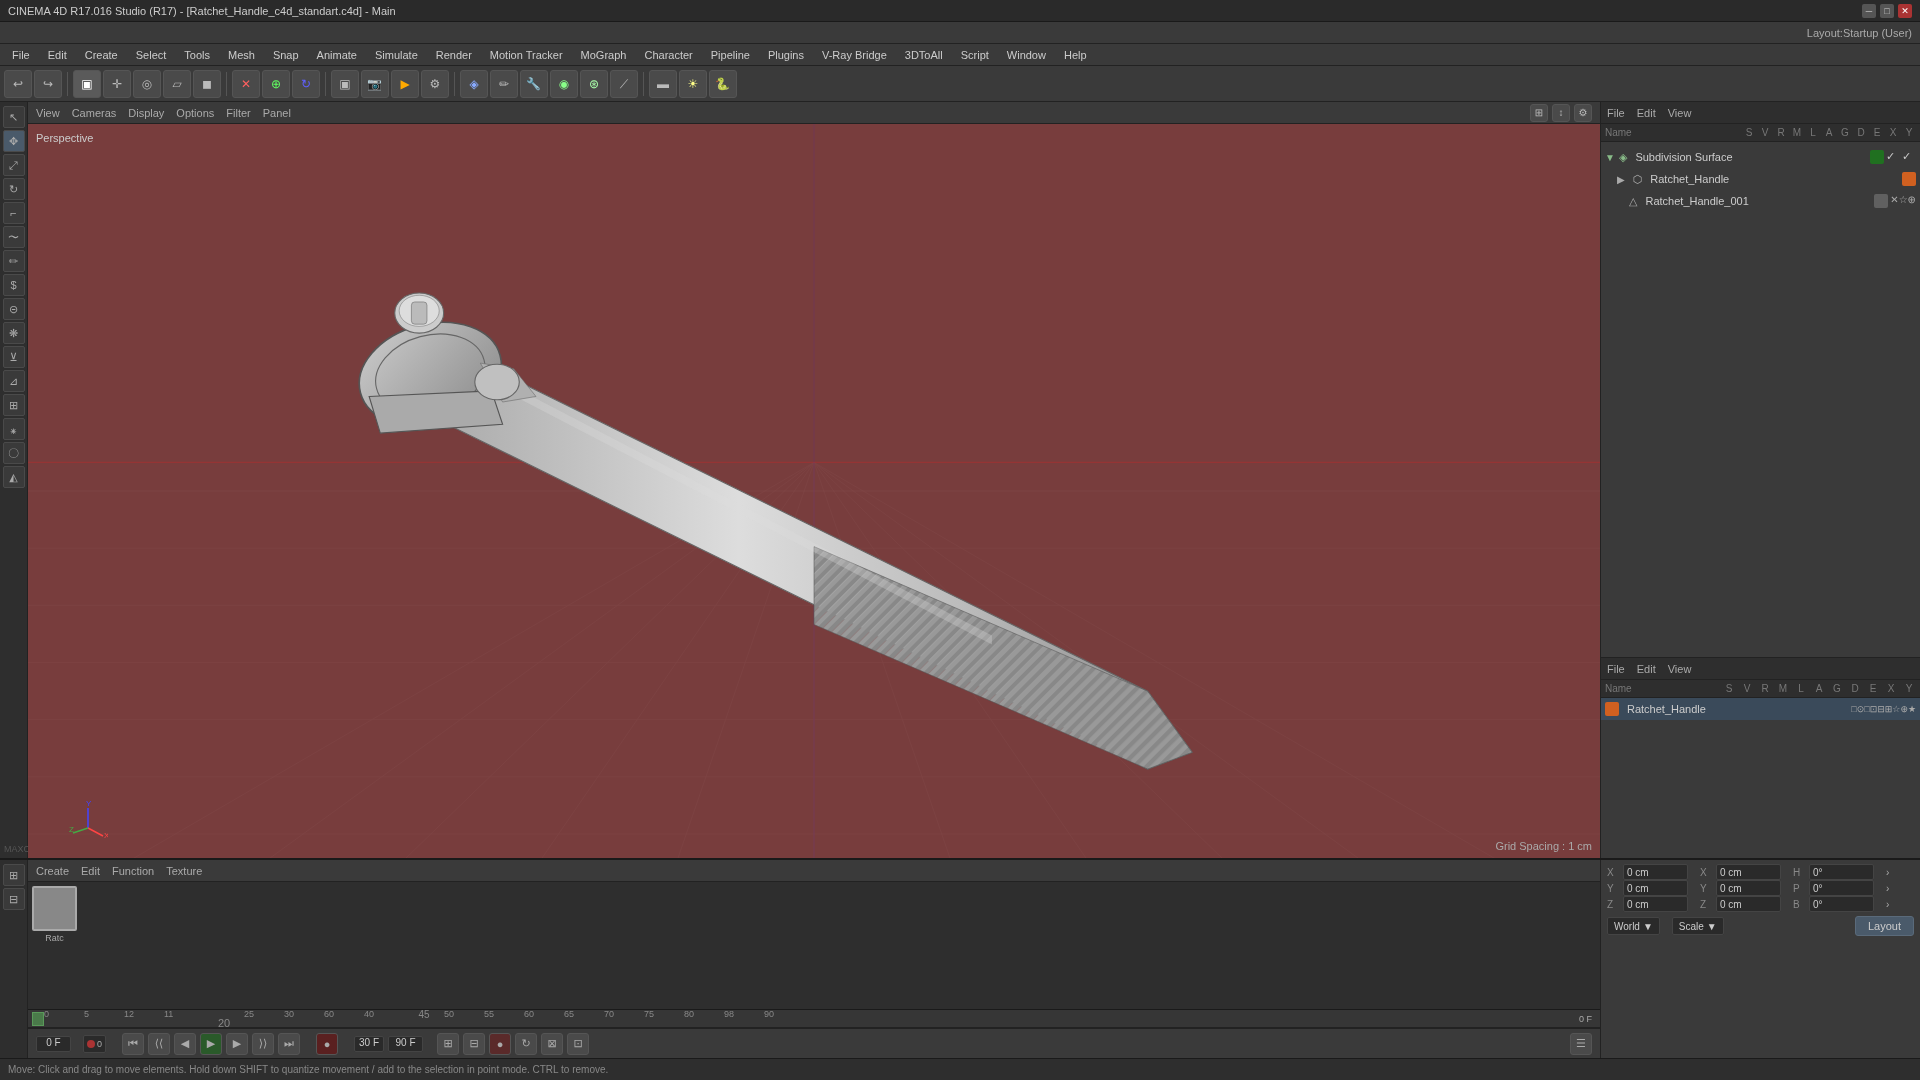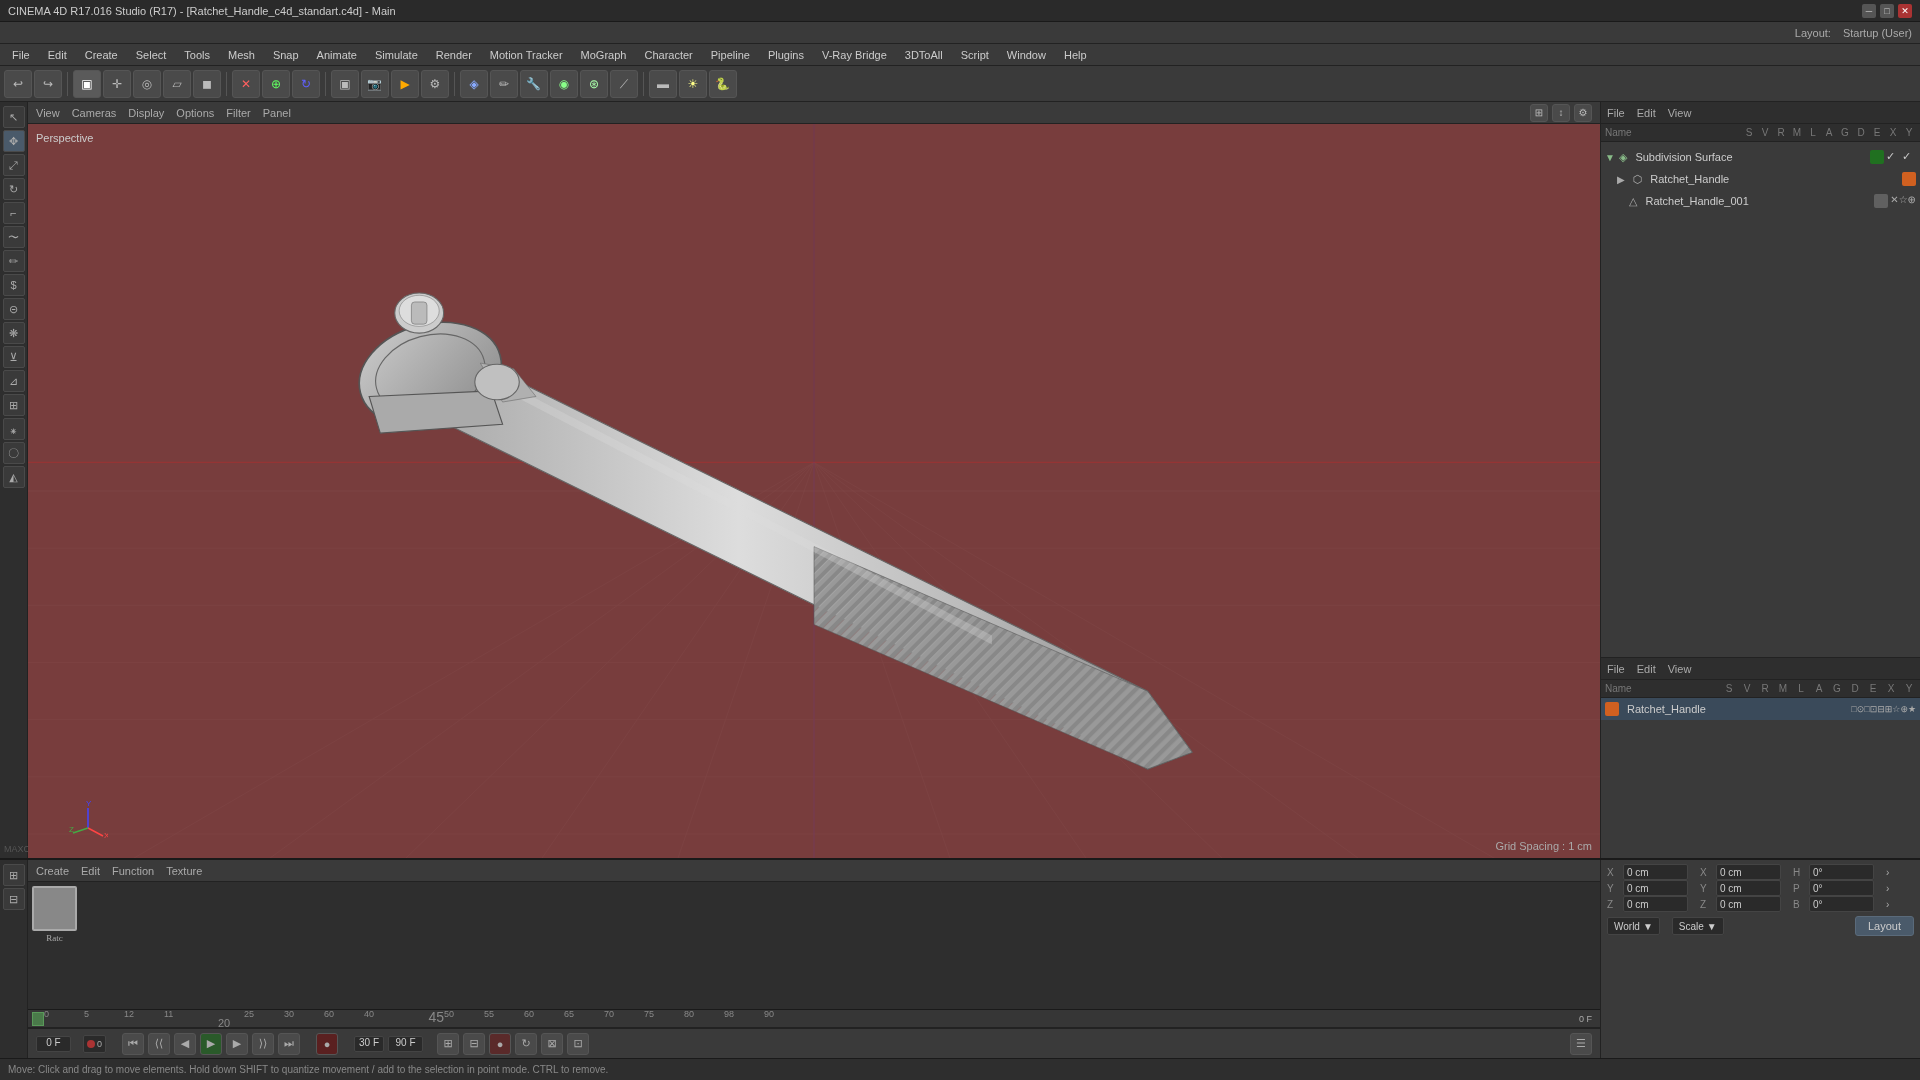--- a/index.html
+++ b/index.html
@@ -65,21 +65,20 @@
     #layout-bar {
       height: 22px;
       background: #3a3a3a;
       display: flex;
       align-items: center;
       justify-content: flex-end;
       padding: 0 8px;
       font-size: 11px;
       color: #aaa;
       border-bottom: 1px solid #222;
-      gap: 12px;
     }
 
     
     #left-tools {
       width: 28px;
       background: #2e2e2e;
       display: flex;
       flex-direction: column;
       align-items: center;
       padding: 4px 0;
@@ -231,21 +230,20 @@
       font-size: 11px;
     }
     .transport-btn.play { background: #2a5a2a; }
     .transport-btn.record { background: #5a2a2a; }
     #material-content {
       flex: 1;
       display: flex;
       align-items: center;
       padding: 4px 8px;
       gap: 8px;
-      font-family: Liberation Serif, serif;
     }
     .coord-row {
       display: flex;
       align-items: center;
       gap: 4px;
     }
     .coord-label { width: 12px; font-size: 10px; color: #888; }
     .coord-input {
       width: 65px; height: 16px;
       background: #2a2a2a;
@@ -699,21 +697,21 @@
         <div style="display:flex;flex:1;">
           <span style="font-size:9px;color:#888;width:40px;text-align:left;flex-shrink:0;">0</span>
           <span style="font-size:9px;color:#888;width:40px;text-align:left;flex-shrink:0;">5</span>
           <span style="font-size:9px;color:#888;width:40px;text-align:left;flex-shrink:0;">12</span>
           <span style="font-size:9px;color:#888;width:40px;text-align:left;flex-shrink:0;">11</span>
           <span style="font-size:11px;color:#888;width:40px;text-align:center;flex-shrink:0;margin-top:8px;">20</span>
           <span style="font-size:9px;color:#888;width:40px;text-align:left;flex-shrink:0;">25</span>
           <span style="font-size:9px;color:#888;width:40px;text-align:left;flex-shrink:0;">30</span>
           <span style="font-size:9px;color:#888;width:40px;text-align:left;flex-shrink:0;">60</span>
           <span style="font-size:9px;color:#888;width:40px;text-align:left;flex-shrink:0;">40</span>
-          <span style="font-size:14px;color:#888;width:40px;text-align:right;flex-shrink:0;">45</span>
+          <span style="font-size:10px;color:#888;width:40px;text-align:center;flex-shrink:0;">45</span>
           <span style="font-size:9px;color:#888;width:40px;text-align:left;flex-shrink:0;">50</span>
           <span style="font-size:9px;color:#888;width:40px;text-align:left;flex-shrink:0;">55</span>
           <span style="font-size:9px;color:#888;width:40px;text-align:left;flex-shrink:0;">60</span>
           <span style="font-size:9px;color:#888;width:40px;text-align:left;flex-shrink:0;">65</span>
           <span style="font-size:9px;color:#888;width:40px;text-align:left;flex-shrink:0;">70</span>
           <span style="font-size:9px;color:#888;width:40px;text-align:left;flex-shrink:0;">75</span>
           <span style="font-size:9px;color:#888;width:40px;text-align:left;flex-shrink:0;">80</span>
           <span style="font-size:9px;color:#888;width:40px;text-align:left;flex-shrink:0;">98</span>
           <span style="font-size:9px;color:#888;width:40px;text-align:left;flex-shrink:0;">90</span>
         </div>

